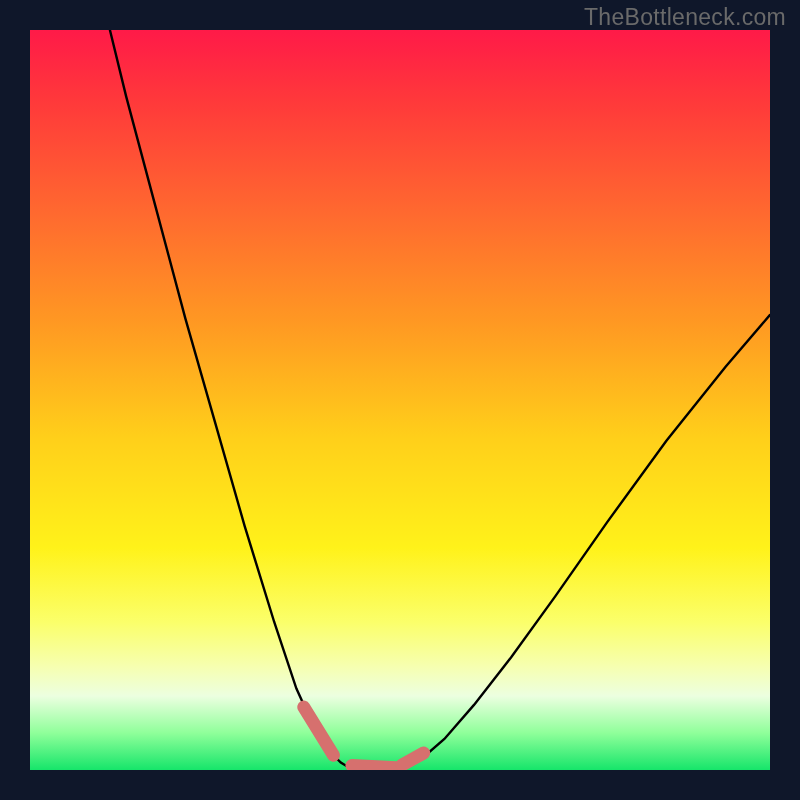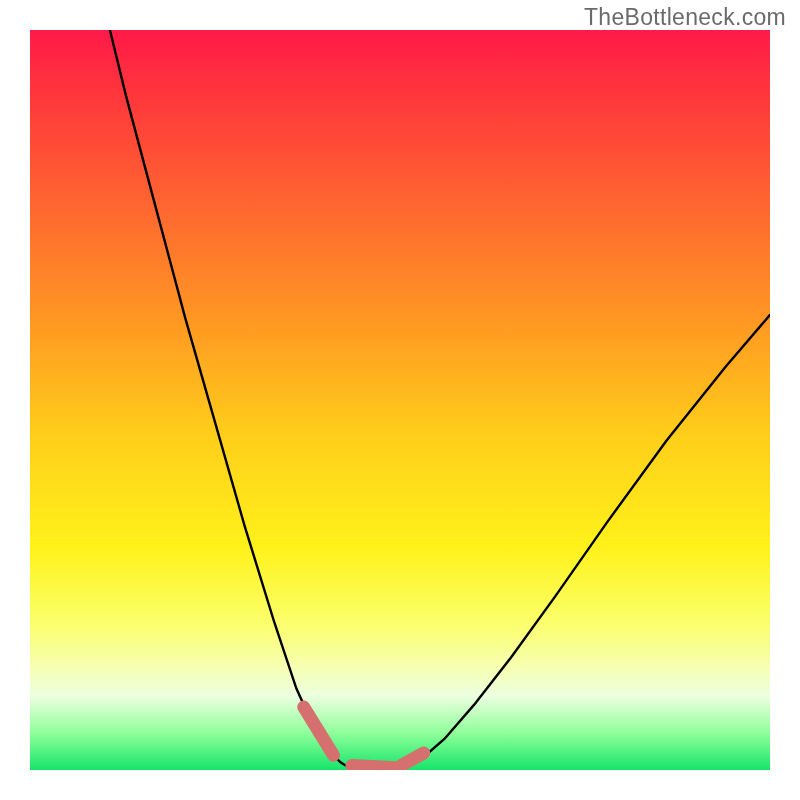--- a/index.html
+++ b/index.html
@@ -10,21 +10,21 @@
     background: #000;
     overflow: hidden;
     font-family: Arial, Helvetica, sans-serif;
   }
   .frame {
     position: absolute;
     top: 0;
     left: 0;
     width: 800px;
     height: 800px;
-    background: #ffffff;
+    background: #0f172a;
   }
   .plot {
     position: absolute;
     top: 30px;
     left: 30px;
     width: 740px;
     height: 740px;
     overflow: hidden;
   }
   .gradient {

